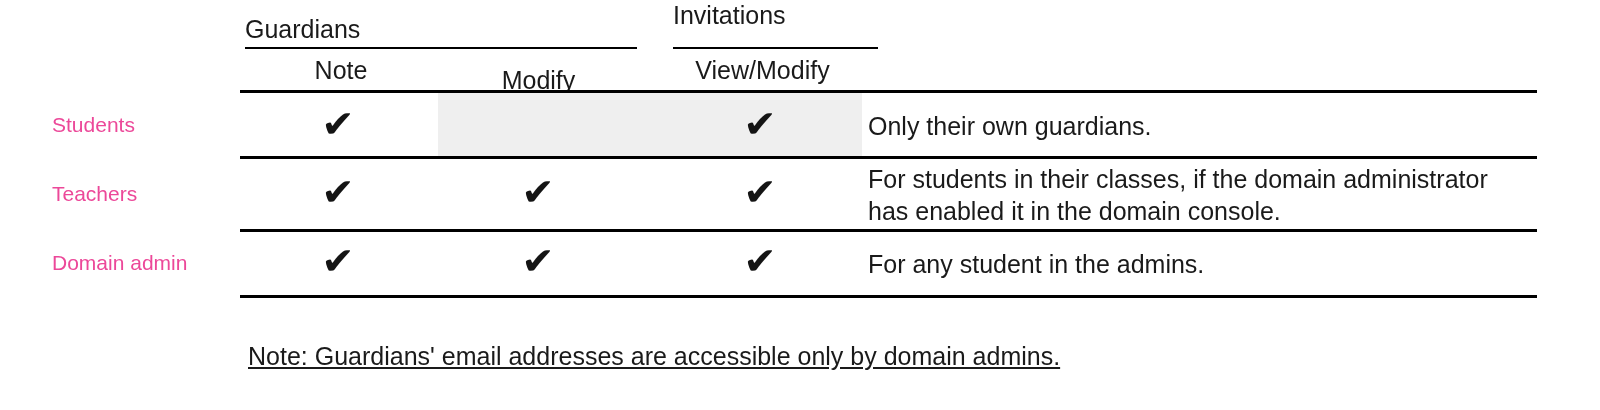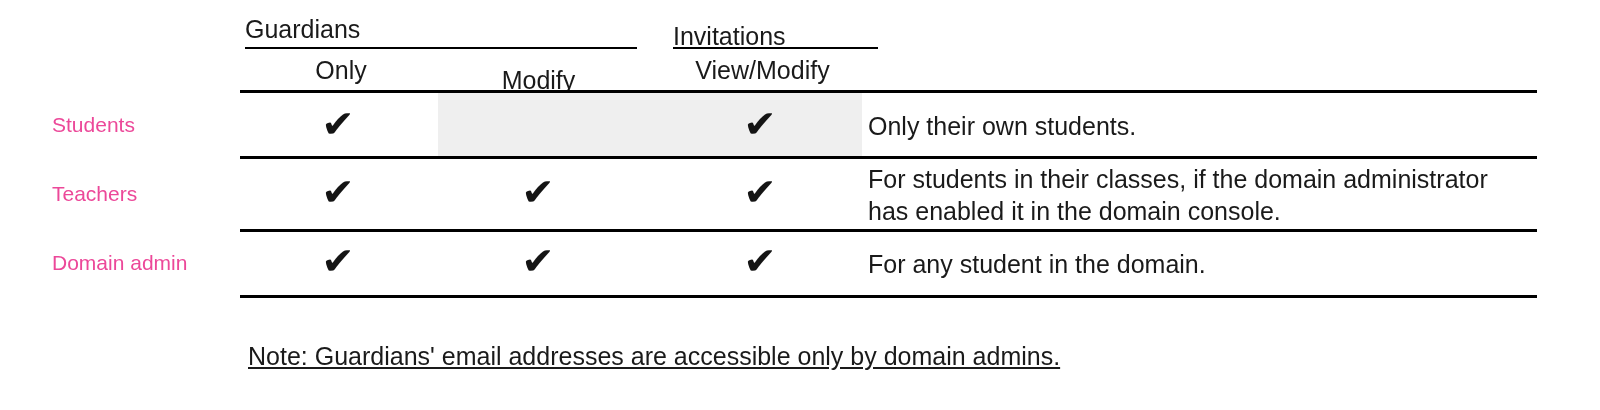--- a/index.html
+++ b/index.html
@@ -93,50 +93,50 @@
     white-space: nowrap;
   }
 </style>
 </head>
 <body>
 
 <div class="sheet">
 
   <div class="grp-label" style="left:245px; top:14px; width:392px;">Guardians</div>
 
-  <div class="grp-label" style="left:673px; top:21px; width:205px;">Invitations</div>
+  <div class="grp-label" style="left:673px; top:0; width:205px;">Invitations</div>
 
   <div class="rule thin" style="left:245px; top:47px; width:392px;"></div>
   <div class="rule thin" style="left:673px; top:47px; width:205px;"></div>
 
-  <div class="sub-label" style="left:245px; top:55px; width:192px;">Only</div>
+  <div class="sub-label" style="left:245px; top:55px; width:192px;">Note</div>
   <div class="sub-label" style="left:440px; top:65px; width:197px;">Modify</div>
   <div class="sub-label" style="left:660px; top:55px; width:205px;">View/Modify</div>
 
   <div class="rule" style="left:240px; top:90px; width:1297px;"></div>
   <div class="rule" style="left:240px; top:156px; width:1297px;"></div>
   <div class="rule" style="left:240px; top:229px; width:1297px;"></div>
   <div class="rule" style="left:240px; top:295px; width:1297px;"></div>
 
   <div class="shade" style="left:438px; top:93px; width:424px; height:63px;"></div>
 
   <div class="row-label" style="left:52px; top:110px;">Students</div>
   <div class="check" style="left:290px; top:105px; width:96px;">✔</div>
   <div class="check" style="left:490px; top:105px; width:96px;"></div>
   <div class="check" style="left:712px; top:105px; width:96px;">✔</div>
-  <div class="desc" style="left:868px; top:110px; width:660px;">Only their own students.</div>
+  <div class="desc" style="left:868px; top:110px; width:660px;">Only their own guardians.</div>
 
   <div class="row-label" style="left:52px; top:179px;">Teachers</div>
   <div class="check" style="left:290px; top:173px; width:96px;">✔</div>
   <div class="check" style="left:490px; top:173px; width:96px;">✔</div>
   <div class="check" style="left:712px; top:173px; width:96px;">✔</div>
   <div class="desc" style="left:868px; top:163px; width:665px;">For students in their classes, if the domain administrator
 has enabled it in the domain console.</div>
 
   <div class="row-label" style="left:52px; top:248px;">Domain admin</div>
   <div class="check" style="left:290px; top:242px; width:96px;">✔</div>
   <div class="check" style="left:490px; top:242px; width:96px;">✔</div>
   <div class="check" style="left:712px; top:242px; width:96px;">✔</div>
-  <div class="desc" style="left:868px; top:248px; width:660px;">For any student in the domain.</div>
+  <div class="desc" style="left:868px; top:248px; width:660px;">For any student in the admins.</div>
 
   <div class="note" style="left:248px; top:341px;text-decoration:underline;">Note: Guardians' email addresses are accessible only by domain admins.</div>
 
 </div>
 
 </body></html>

